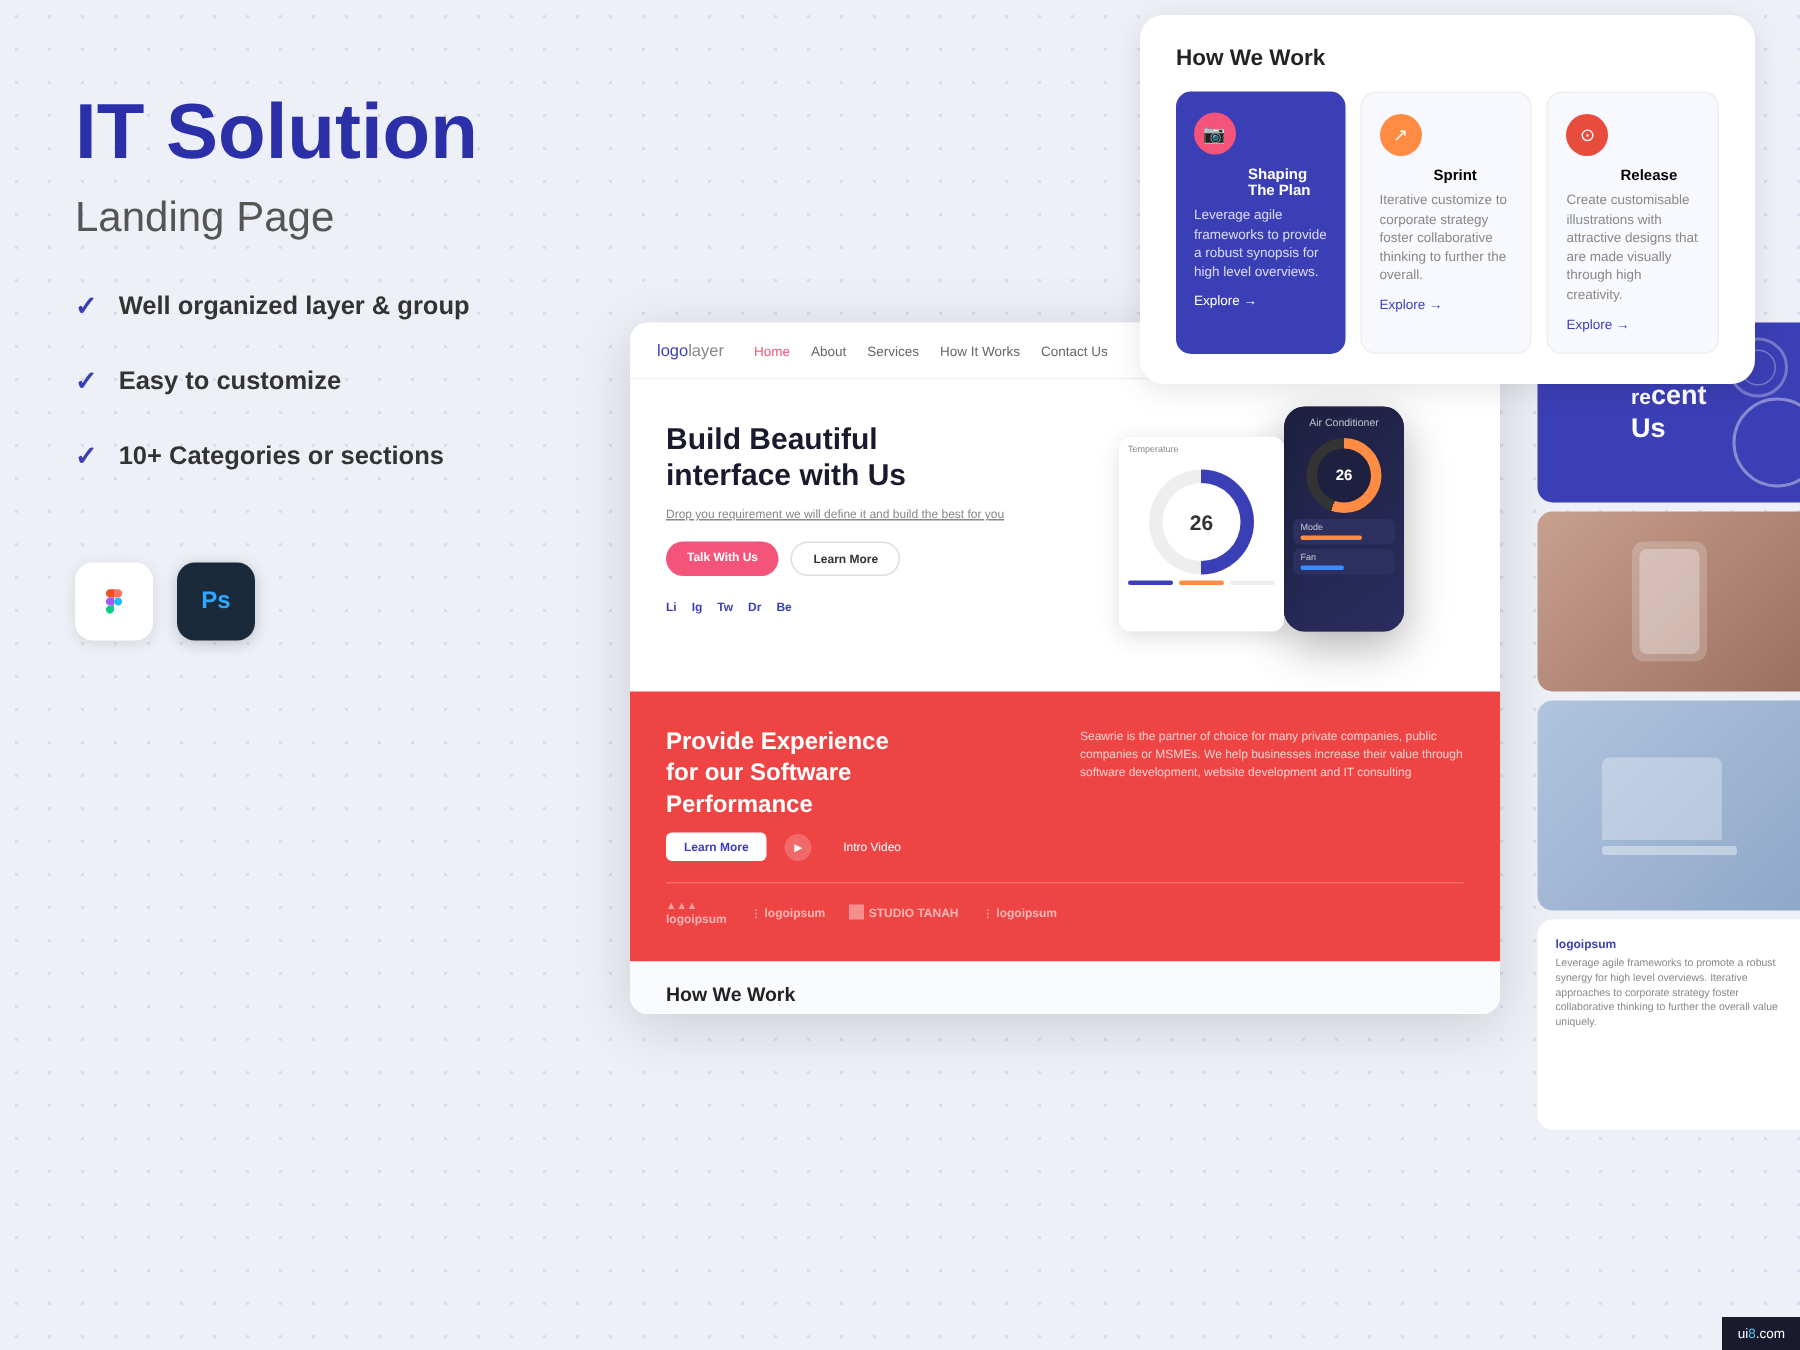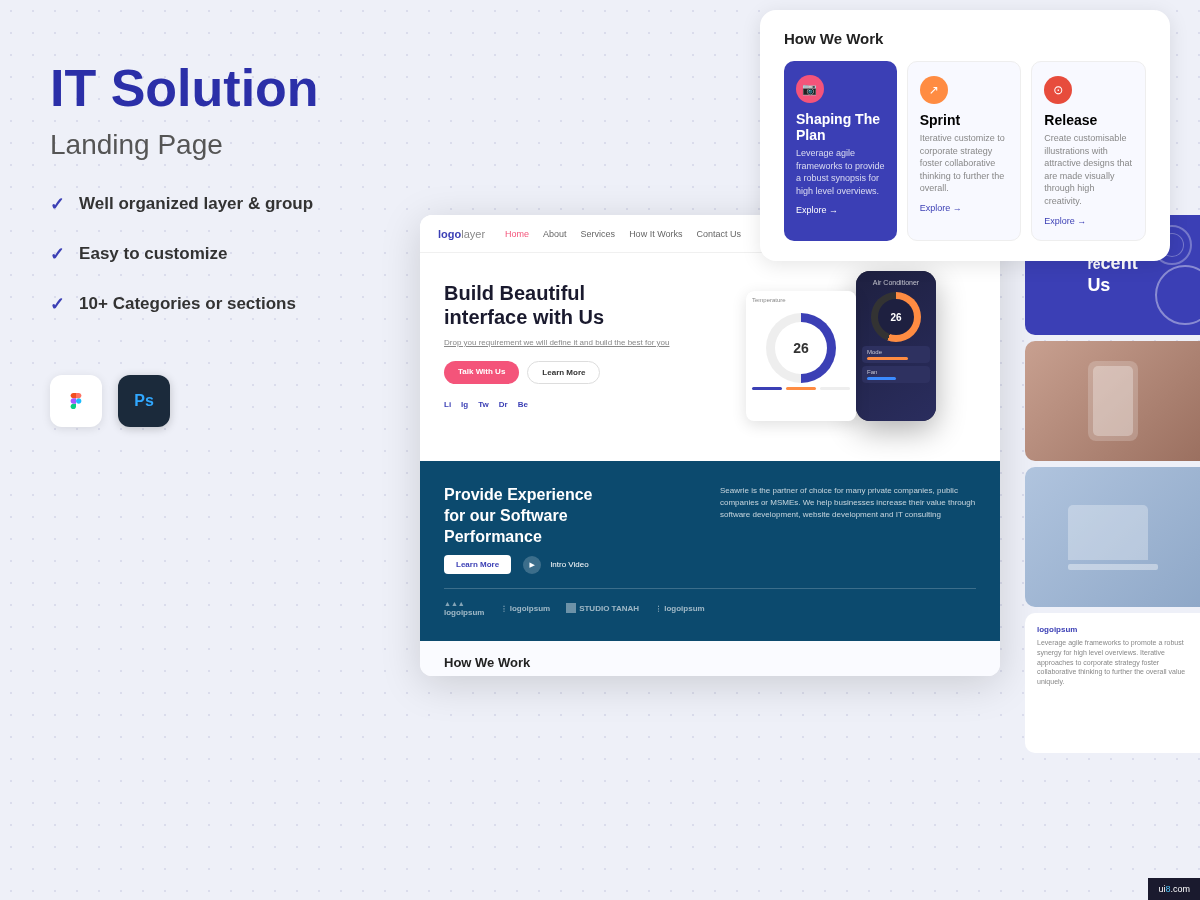--- a/index.html
+++ b/index.html
@@ -147,23 +147,24 @@
       justify-content: center;
       font-size: 12px;
       margin-bottom: 8px;
     }
 
     .hww-icon.pink { background: #f4547a; color: white; }
     .hww-icon.orange { background: #ff8c42; color: white; }
     .hww-icon.red { background: #e74c3c; color: white; }
 
     .hww-card-title {
-      font-size: 14px;
+      font-size: 10px;
       font-weight: 700;
       margin-bottom: 4px;
+      margin-left: 36px;
     }
 
     .hww-card.blue .hww-card-title { color: white; }
     .hww-card.white .hww-card-title { color: #000000; }
 
     .hww-card-desc {
       font-size: 9px;
       line-height: 1.4;
       margin-bottom: 8px;
     }
@@ -366,21 +367,21 @@
     }
 
     .phone-pill-bar {
       height: 3px;
       border-radius: 2px;
       margin-top: 2px;
     }
 
     
     .preview-blue {
-      background: #0c4a6e;
+      background: #ef4444;
       padding: 24px 24px;
     }
 
     .blue-headline {
       font-size: 16px;
       font-weight: 800;
       color: white;
       line-height: 1.3;
       margin-bottom: 8px;
       max-width: 240px;
@@ -405,21 +406,21 @@
       color: #3b3fb5;
       font-size: 8px;
       padding: 5px 12px;
       border-radius: 4px;
       font-weight: 600;
     }
 
     .blue-video {
       display: flex;
       align-items: center;
-      gap: 9px;
+      gap: 21px;
       color: white;
       font-size: 8px;
     }
 
     .play-btn {
       width: 18px;
       height: 18px;
       background: rgba(255,255,255,0.2);
       border-radius: 50%;
       display: flex;
@@ -649,21 +650,21 @@
       <div class="hww-explore">Explore →</div>
     </div>
   </div>
 </div>
 
 <div class="mockup-container">
   <div class="landing-preview">
 
     <div class="preview-nav">
       <div class="nav-logo">
-        <span style="color:#3b3fb5; font-weight:700;">logo</span><span>layer</span>
+        <span style="color:#3b3fb5; font-weight:400;">logo</span><span>layer</span>
       </div>
       <div class="nav-links">
         <span class="nav-link active">Home</span>
         <span class="nav-link">About</span>
         <span class="nav-link">Services</span>
         <span class="nav-link">How It Works</span>
         <span class="nav-link">Contact Us</span>
       </div>
       <div class="nav-buttons">
         <span class="nav-btn outline">Dr</span>

